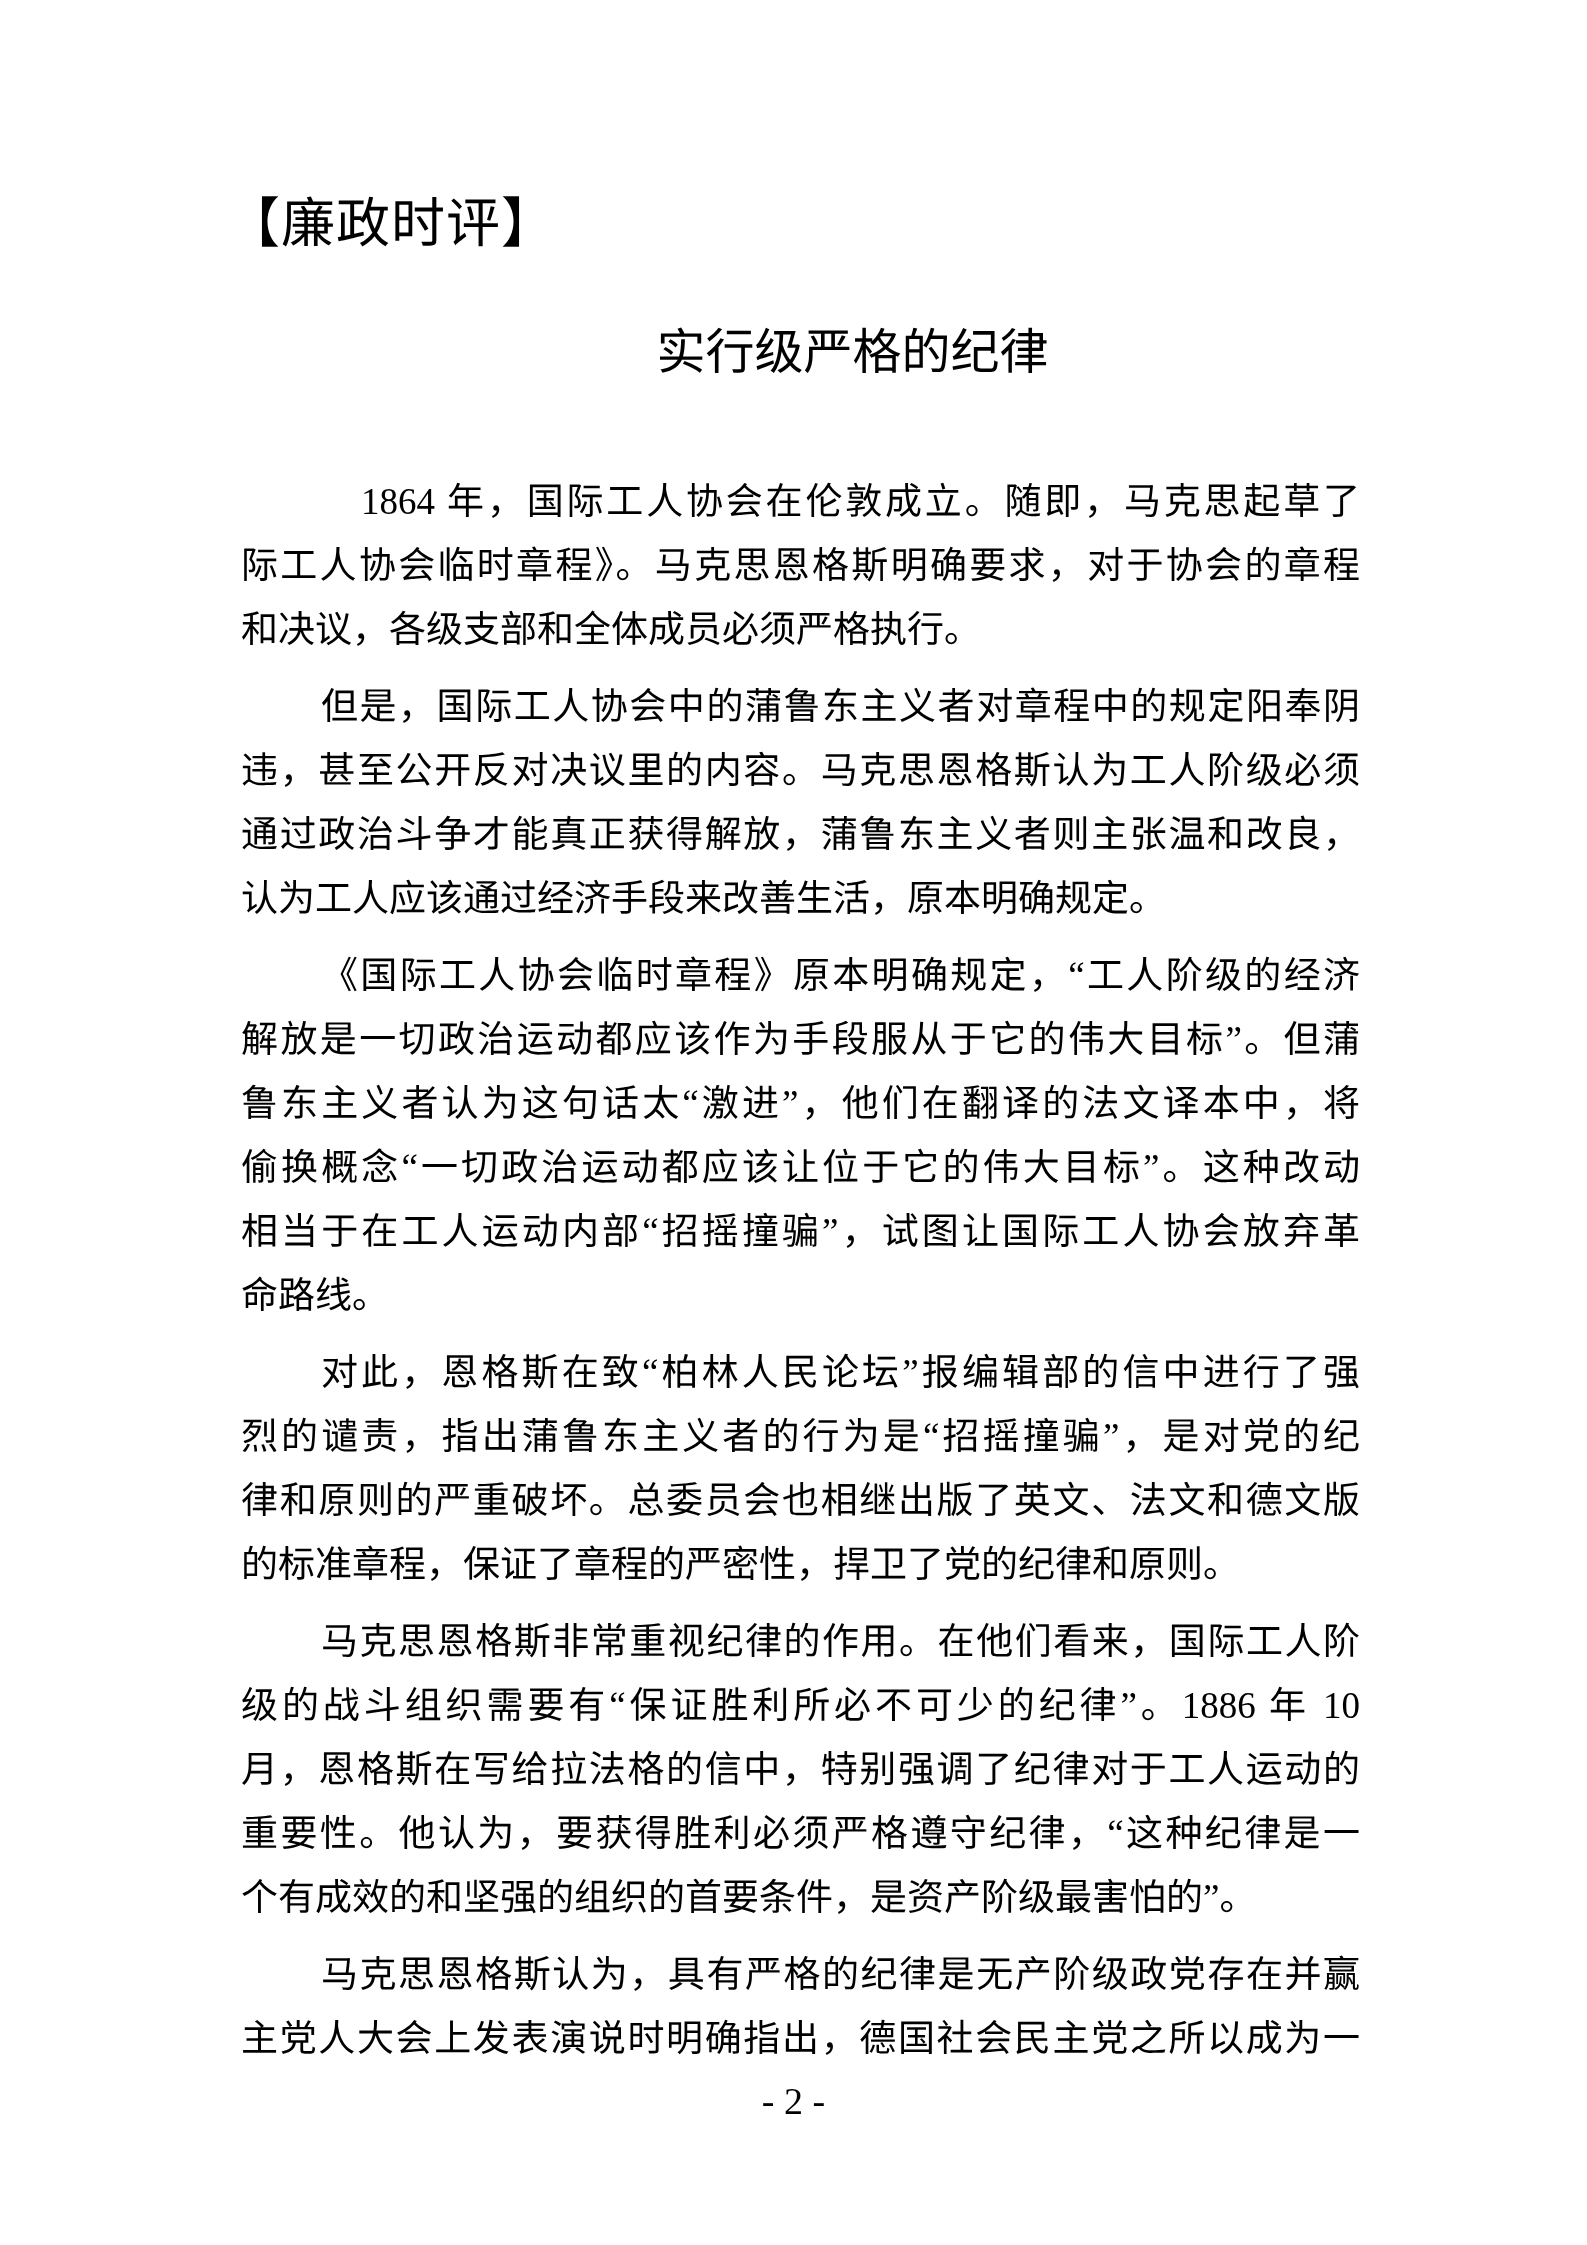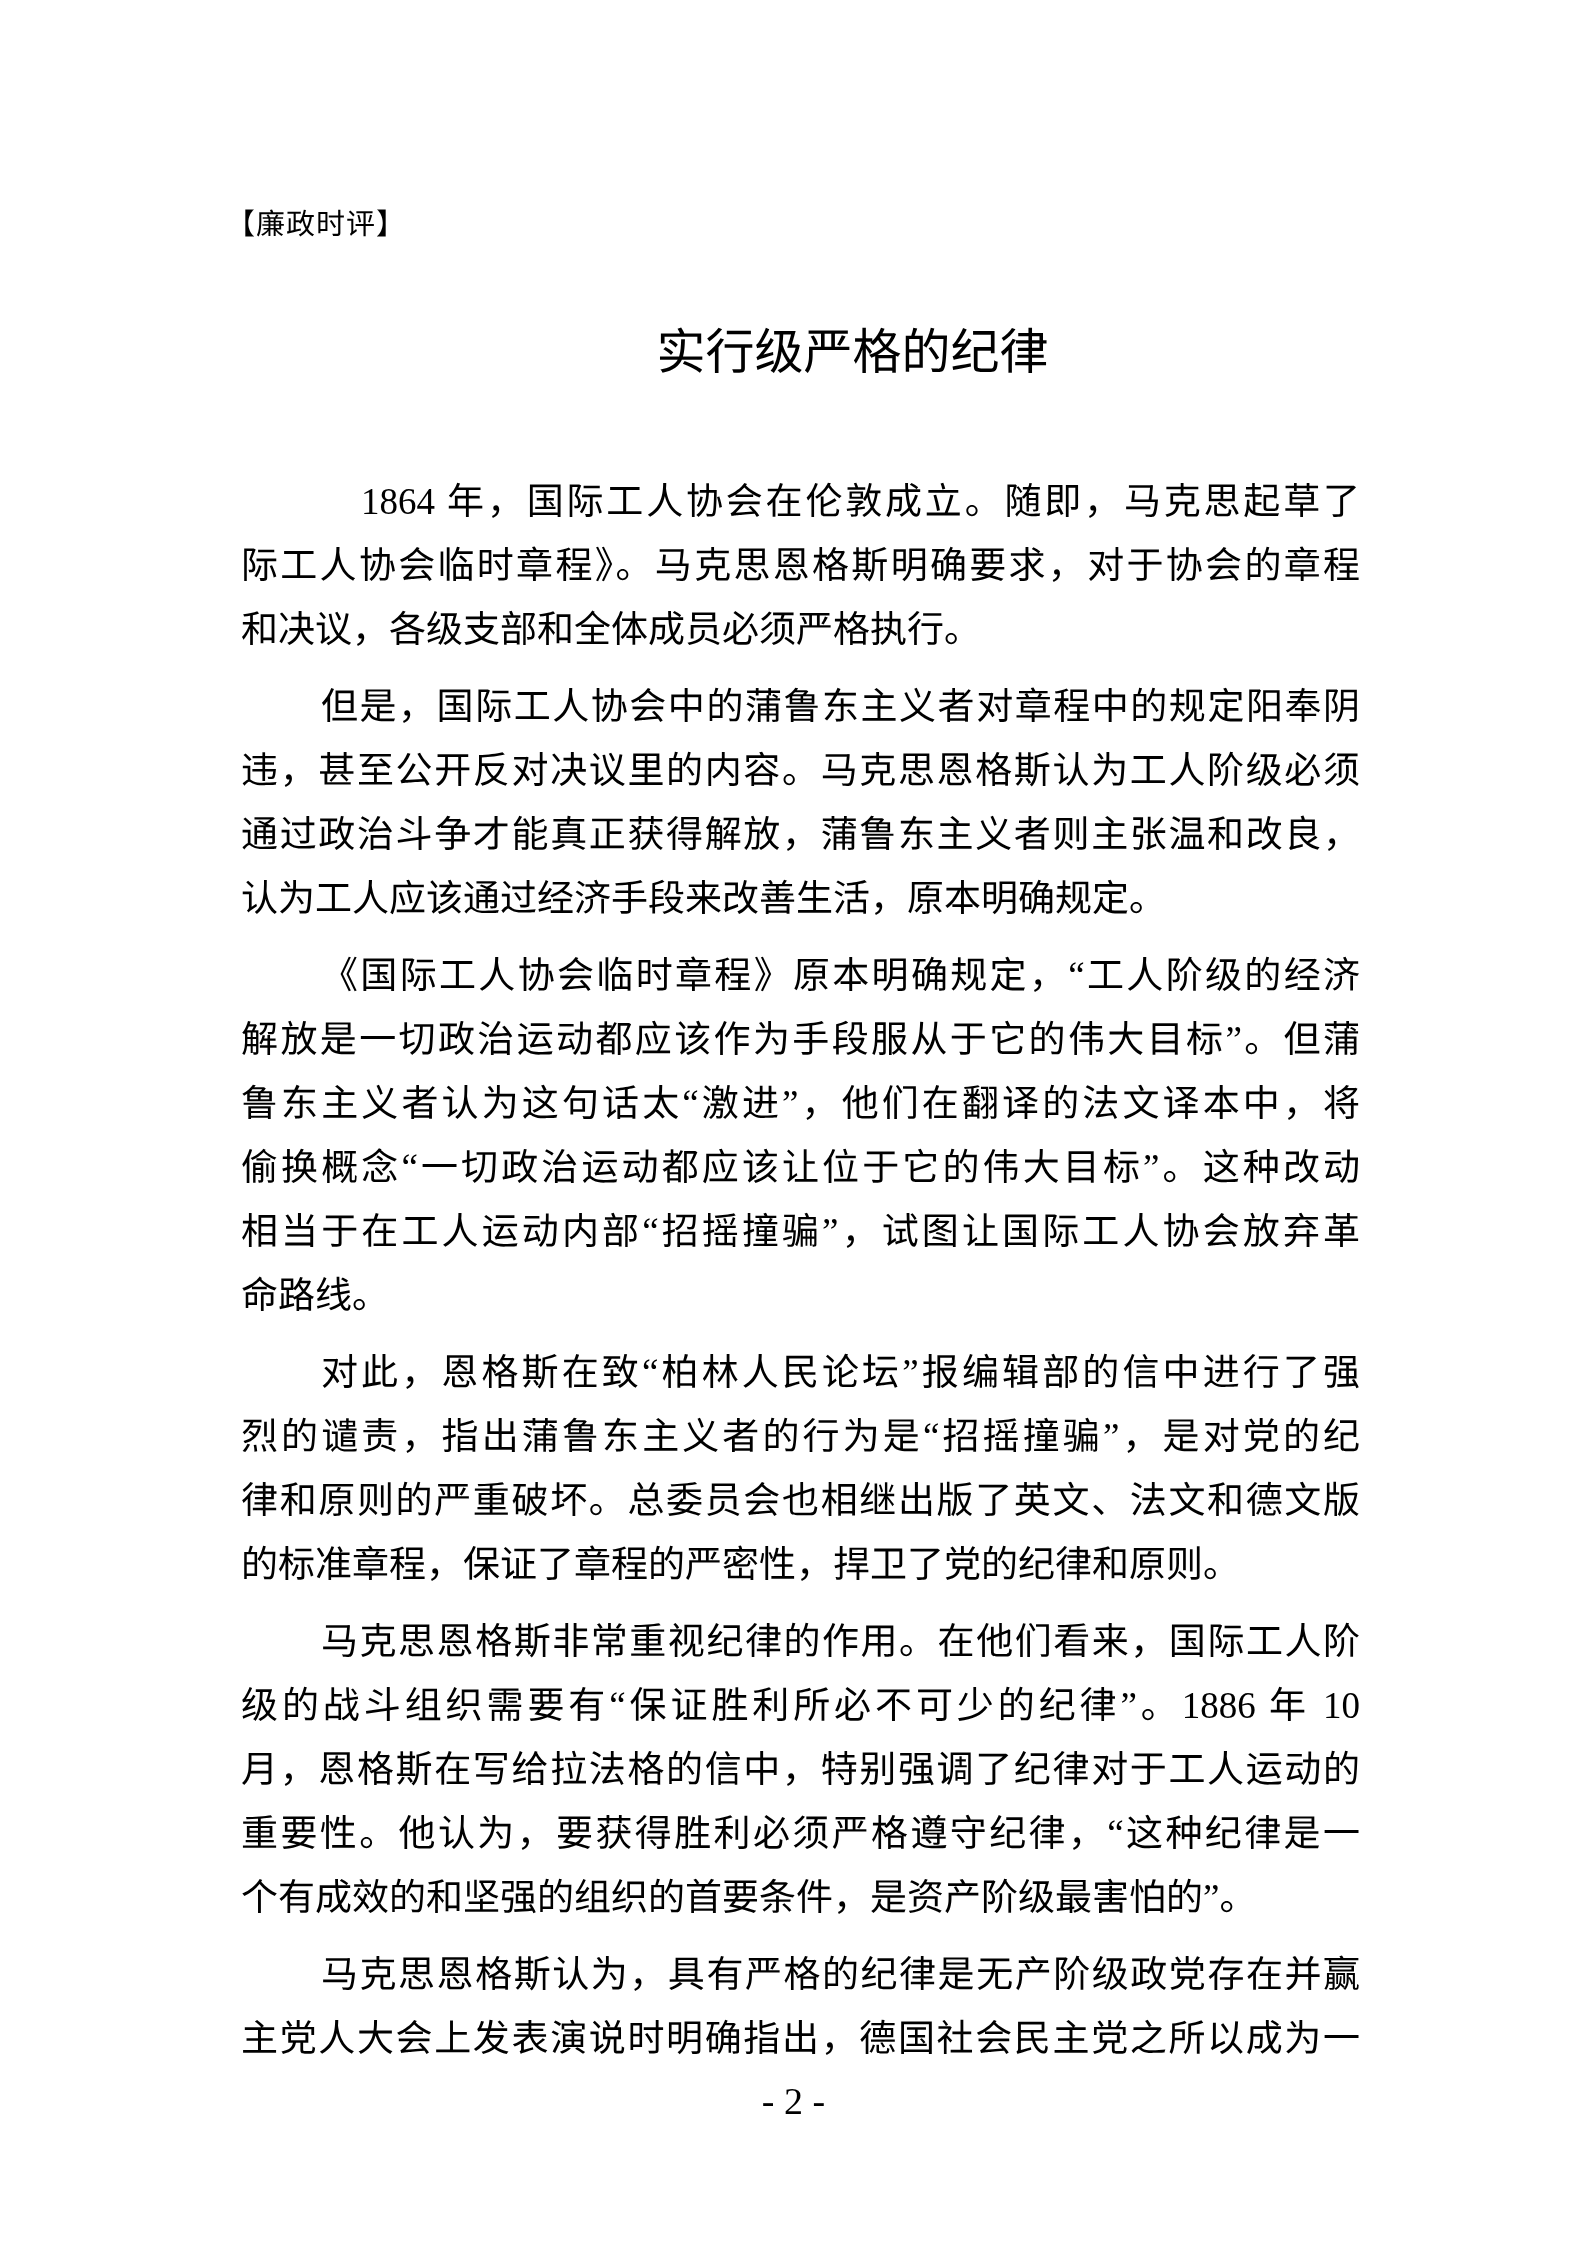--- a/index.html
+++ b/index.html
@@ -14,21 +14,21 @@
     margin: 0 auto;
     background: #ffffff;
     color: #000000;
     font-family: "Liberation Serif", "DejaVu Serif", serif;
     overflow: hidden;
   }
   .category-label {
     position: absolute;
     left: 226px;
     top: 198px;
-    font-size: 29px;
+    font-size: 54px;
     line-height: 52px;
     letter-spacing: 1px;
     white-space: nowrap;
   }
   .doc-title {
     position: absolute;
     left: 118px;
     right: 0;
     top: 324px;
     text-align: center;

